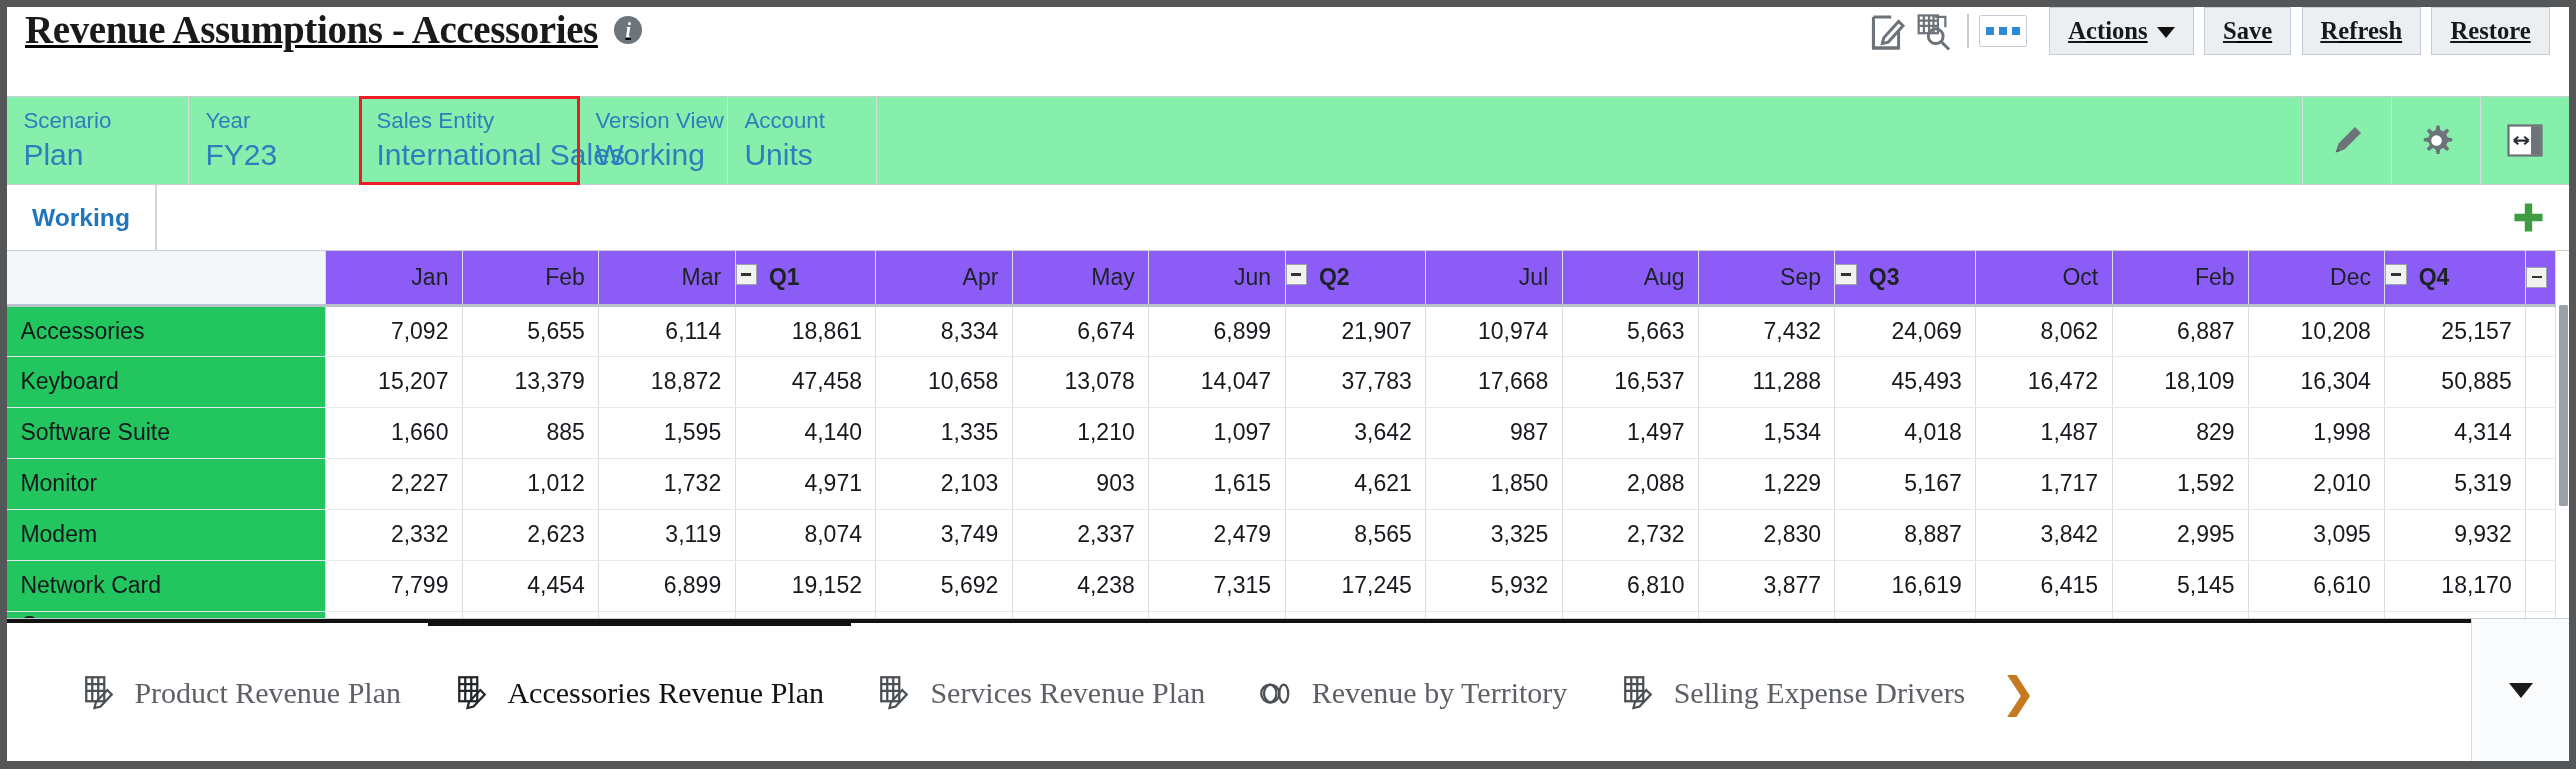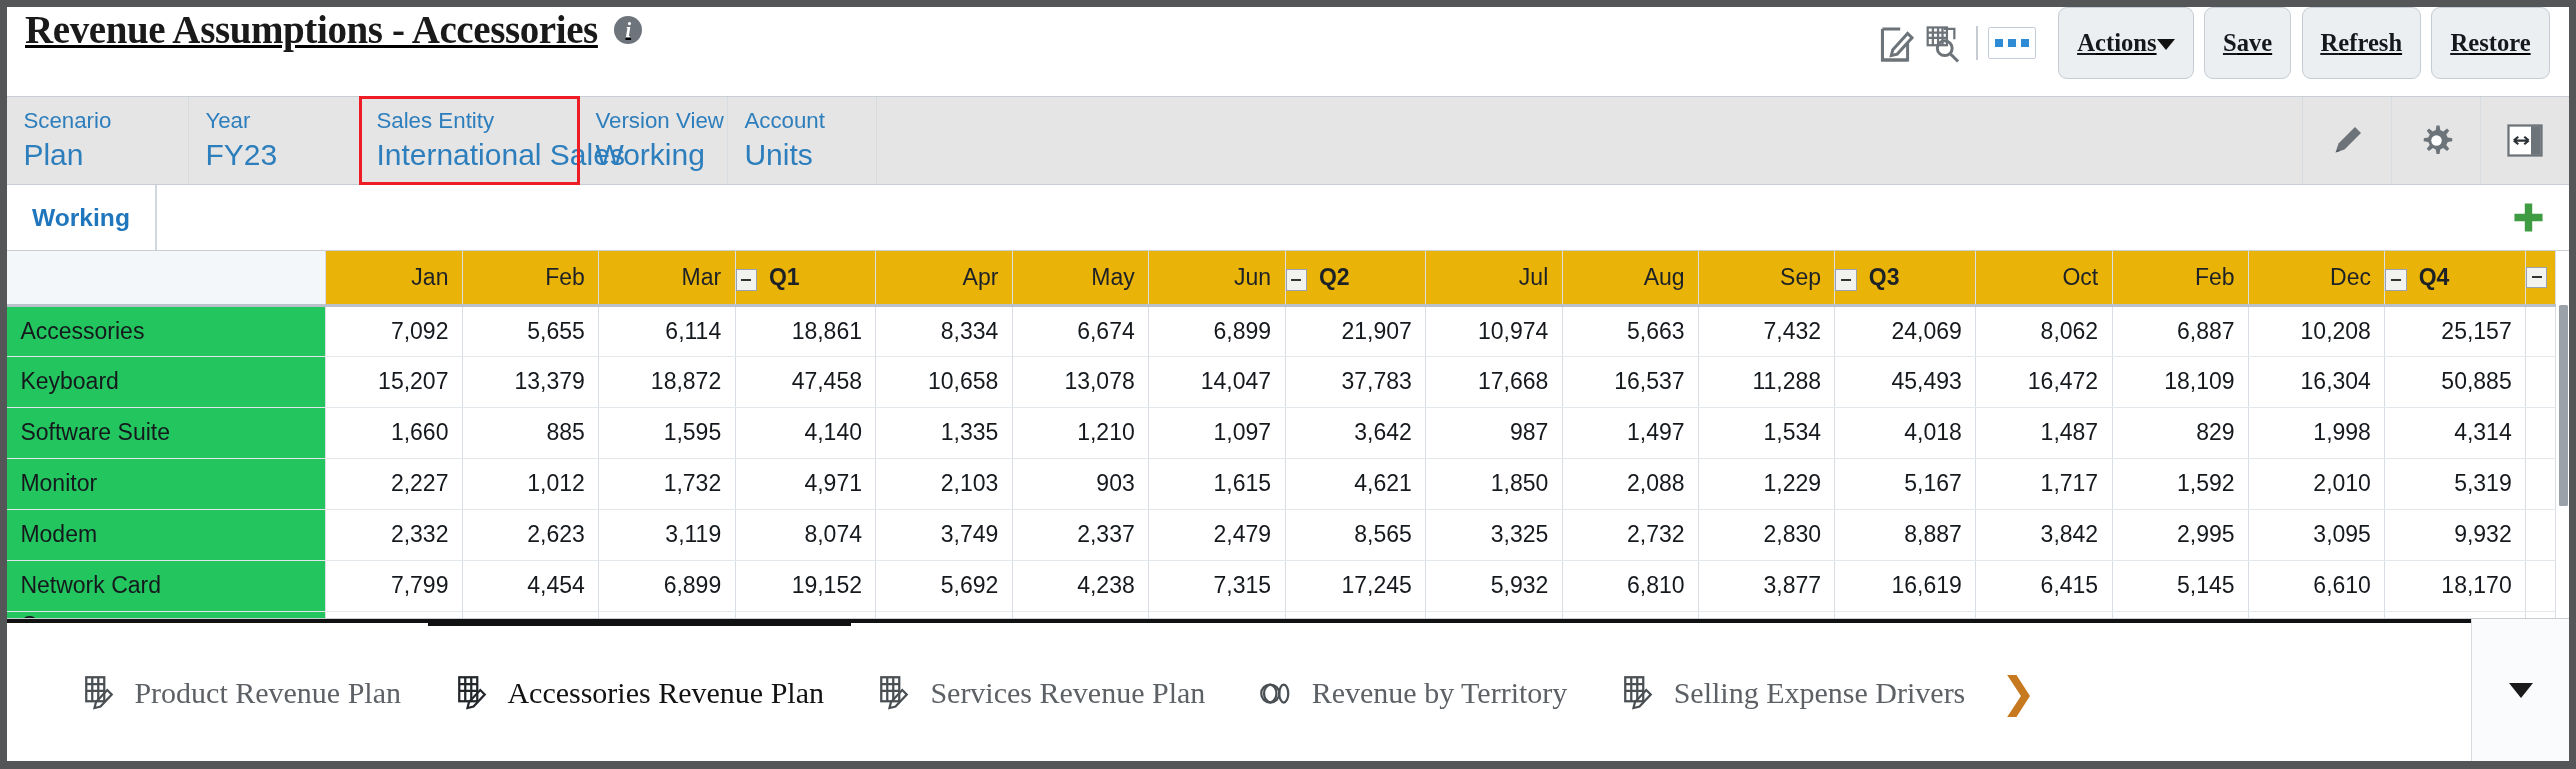--- a/index.html
+++ b/index.html
@@ -56,40 +56,40 @@
     width:1.5px;height:34px;background:#c7ccd2;margin:0 10.4px;
   }
   .dots-btn{
     width:46px;height:30px;border:1.5px solid #c3ccd6;border-radius:2.2px;
     background:#fff;display:flex;align-items:center;justify-content:center;gap:4.5px;
     margin-right:12px;cursor:pointer;
   }
   .dots-btn i{display:block;width:8.2px;height:8.2px;background:#2e8bd4;}
   .btn{
     height:46px;min-width:0;
-    padding:12px 18px;margin-left:10.4px;
+    padding:0 18px;margin-left:10.4px;
     background:#eceff1;
-    border:1.5px solid #c5ccd4;border-radius:9px;
+    border:1.5px solid #c5ccd4;border-radius:0;
     font-family:"Liberation Serif", serif;
     font-size:24.6px;font-weight:700;color:#15191d;
-    display:flex;align-items:center;justify-content:center;gap:0;
+    display:flex;align-items:center;justify-content:center;gap:9px;
     cursor:pointer;white-space:nowrap;
   }
   .btn u{text-decoration:underline;text-underline-offset:2.2px;}
   .caret-dn{
     width:0;height:0;border-left:9.7px solid transparent;border-right:9.7px solid transparent;
     border-top:11.2px solid #111;margin-top:3px;
   }
 
   
   .povbar{
     height:88px;flex:0 0 88px;
     display:flex;align-items:stretch;
     border-bottom:1.5px solid #c9ced4;
-    background:#e5e5e5;
+    background:#86efac;
     box-sizing:border-box;
   }
   .pov-cell{
     display:flex;flex-direction:column;justify-content:center;
     padding:0 16.4px;
     border-right:1.5px solid #d7dce1;
     box-sizing:border-box;
     cursor:pointer;
     position:relative;
   }
@@ -146,34 +146,34 @@
   table.grid th, table.grid td{
     box-sizing:border-box;
     border-right:1.5px solid #d9dee4;
     border-bottom:1.5px solid #e3e8ed;
     padding:0 13.4px;
     height:51px;
     white-space:nowrap;
     overflow:hidden;
   }
   table.grid thead th{
-    background:#eab308;
+    background:#8b5cf6;
     height:54px;
     font-weight:400;
     color:#1d2227;
     text-align:right;
     border-bottom:3px solid #b9c2cb;
   }
   table.grid thead th.rowhead-col{
     background:#f4f7fa;border-right:1.5px solid #d9dee4;
   }
   table.grid thead th.qtr{
     font-weight:700;text-align:left;padding-left:0;
   }
-  .qtr-inner{display:flex;align-items:flex-end;gap:12px;}
+  .qtr-inner{display:flex;align-items:flex-start;gap:12px;}
   .collapse-box{
     width:19.4px;height:19.4px;flex:0 0 19.4px;
     border:1.5px solid #9aa3ad;background:#f2f2ef;
     display:flex;align-items:center;justify-content:center;
     position:relative;cursor:pointer;
   }
   .collapse-box::before{
     content:"";position:absolute;width:10.4px;height:2.2px;background:#333;
   }
   td.rowlabel{

